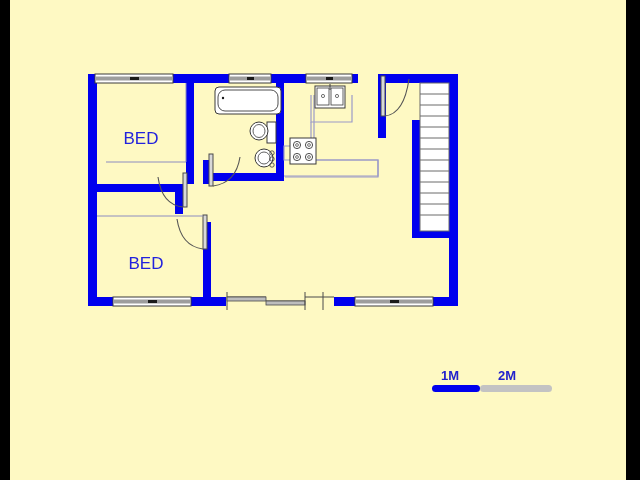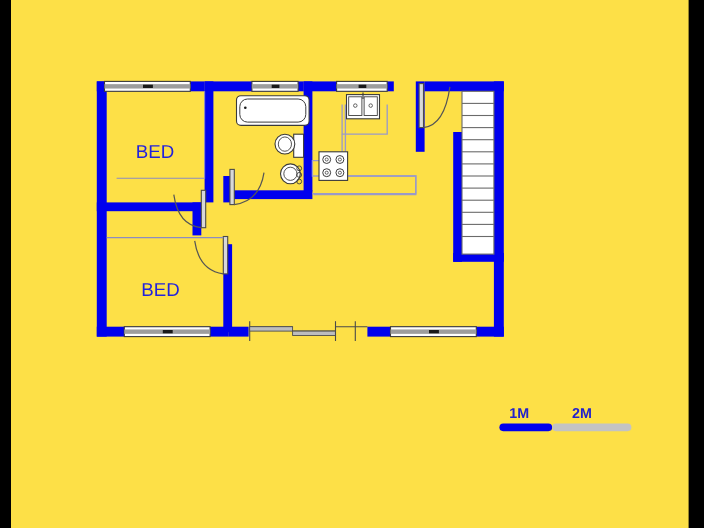--- a/index.html
+++ b/index.html
@@ -11,42 +11,42 @@
   body {
     width: 640px;
     height: 480px;
     overflow: hidden;
     font-family: "Liberation Sans", sans-serif;
   }
   #stage {
     position: relative;
     width: 640px;
     height: 480px;
-    background: #fde047;
+    background: #fef9c3;
   }
   .letterbox {
     position: absolute;
     top: 0;
     height: 480px;
     background: #000000;
   }
   #letterbox-left  { left: 0;   width: 10px; }
   #letterbox-right { left: 626px; width: 14px; }
 
   #plan-canvas {
     position: absolute;
     left: 0;
     top: 0;
     width: 640px;
     height: 480px;
   }
 
   #scalebar {
     position: absolute;
-    left: 454px;
+    left: 432px;
     top: 368px;
     width: 120px;
     height: 26px;
   }
   .scale-label {
     position: absolute;
     top: 0;
     font-family: "Liberation Sans", sans-serif;
     font-size: 13px;
     font-weight: bold;

